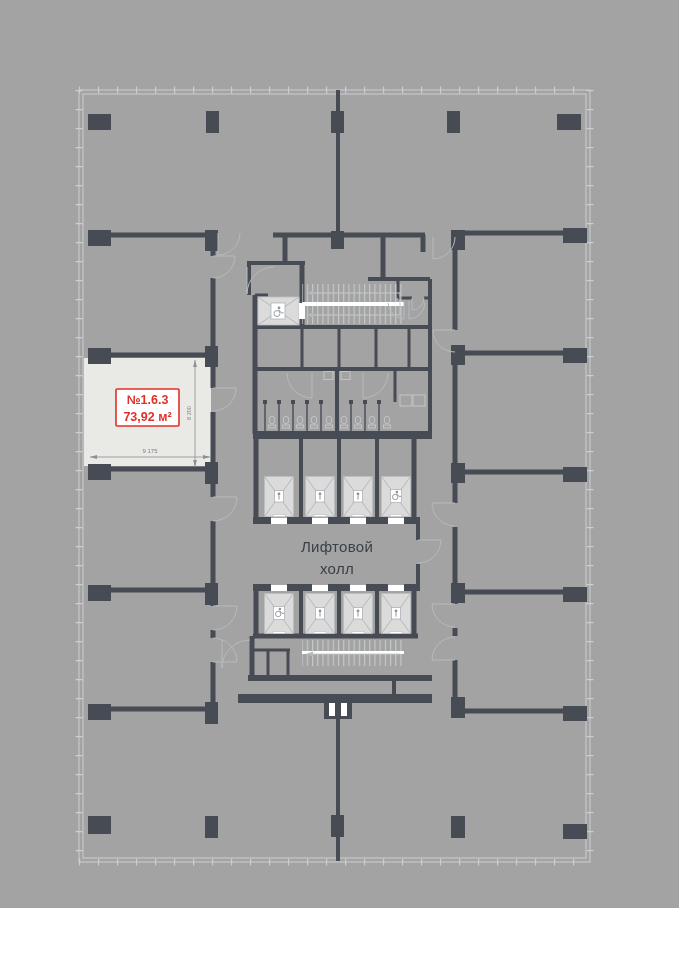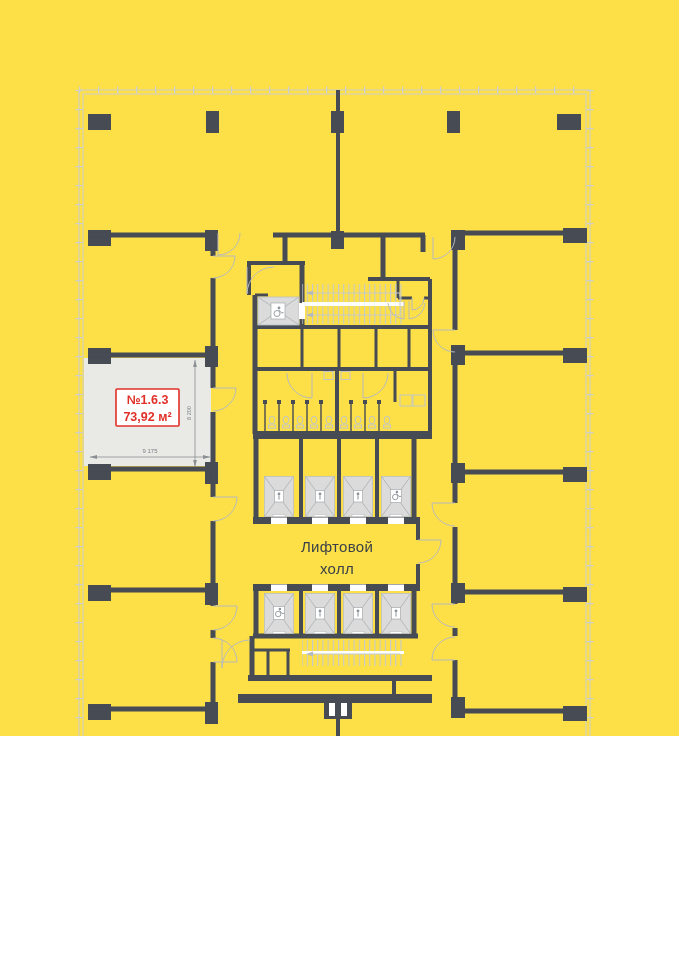--- a/index.html
+++ b/index.html
@@ -1,16 +1,16 @@
 <!DOCTYPE html>
 <html style="--wall: #474b54; --facade: #ccced0; --highlight-fill: #e9e9e6; --unit-accent: #e03028; --elevator-car-fill: #dadbda; --text-dark: #3b4048; --dim-text: #7c8187; --door-arc: #b7babd; --line-light: #c6c9cc;"><head>
 <meta charset="utf-8">
 <style>
   html,body{margin:0;padding:0;background:#fff}
-  .canvas{position:relative;width:679px;height:736px;background:#fde047;font-family:"Liberation Sans",sans-serif;overflow:hidden}
+  .canvas{position:relative;width:679px;height:908px;background:#a3a3a3;font-family:"Liberation Sans",sans-serif;overflow:hidden}
   svg{display:block}
   .wall{stroke:var(--wall,#474b54);fill:none;stroke-width:5}
   .w4{stroke-width:4}.w3{stroke-width:3}.w6{stroke-width:6}
   .colrect{fill:var(--wall,#474b54)}
   .band{fill:var(--wall,#474b54)}
   .gap{fill:#fff}
   .arc{stroke:var(--door-arc,#b7babd);fill:none;stroke-width:1}
   .leaf{stroke:var(--door-arc,#b7babd);fill:none;stroke-width:1}
   .lite{stroke:var(--line-light,#c6c9cc);fill:none;stroke-width:1}
   .car{fill:var(--elevator-car-fill,#dadbda);stroke:#bcbfc2;stroke-width:.8}

